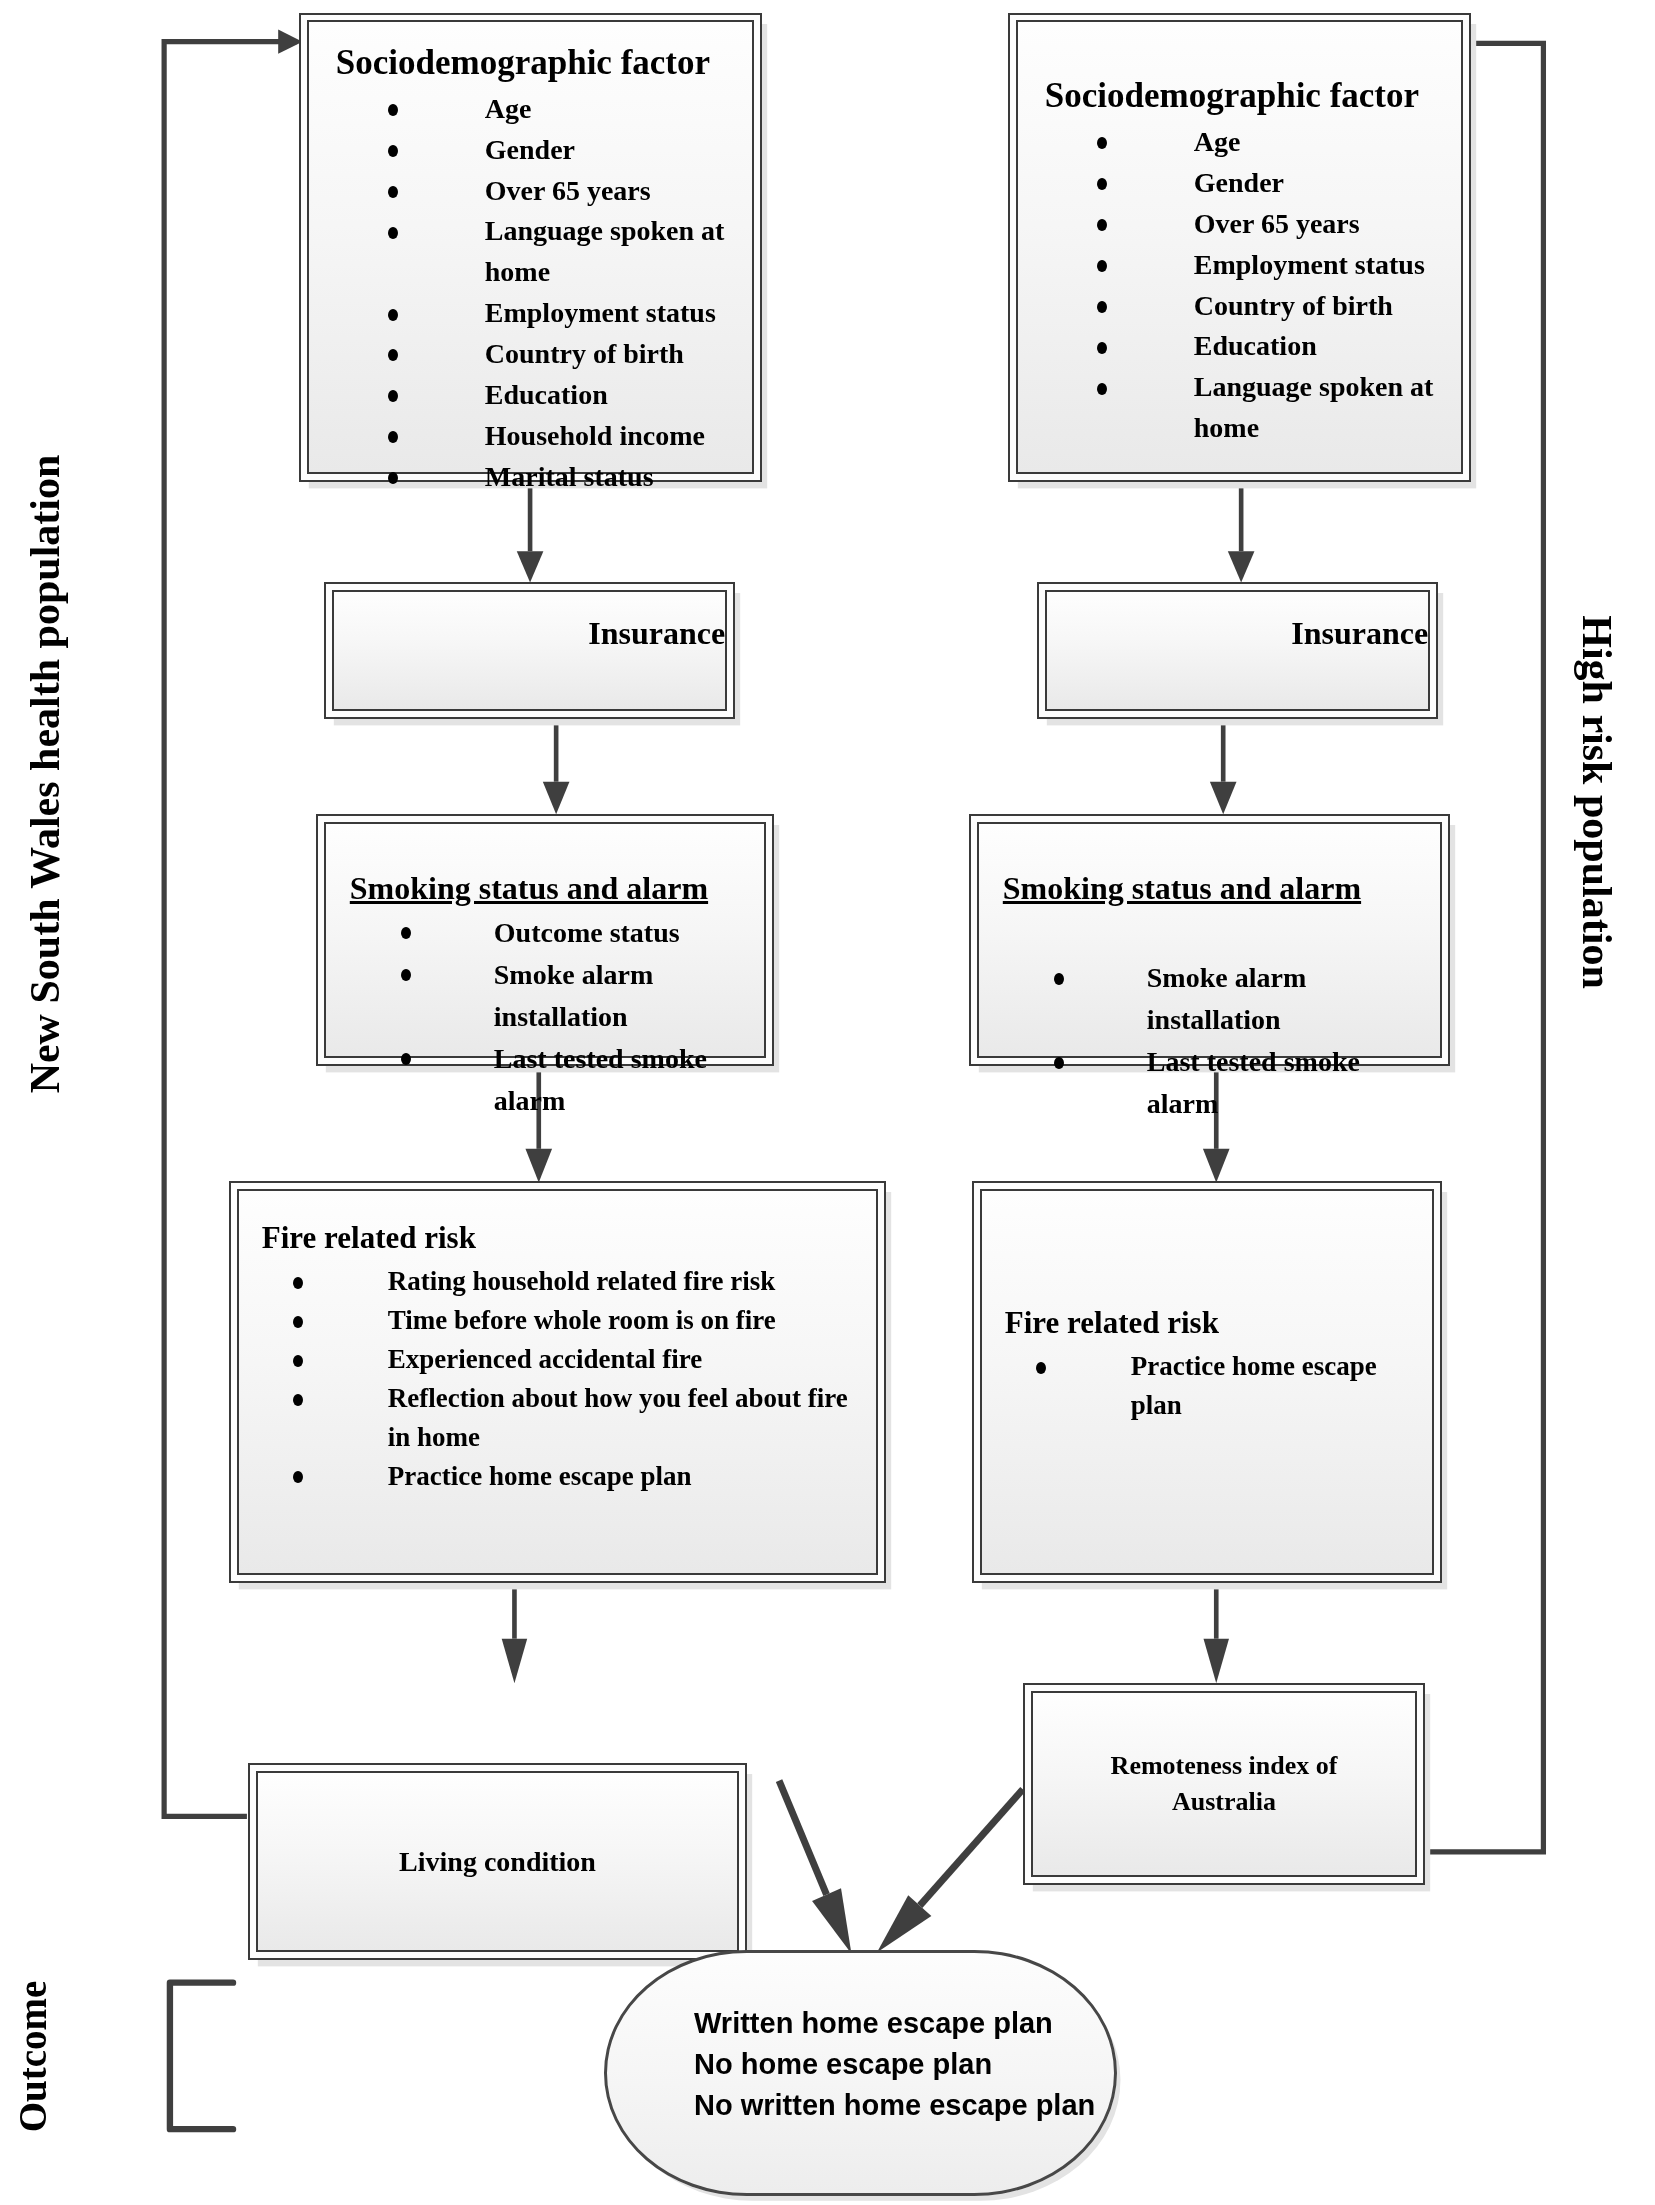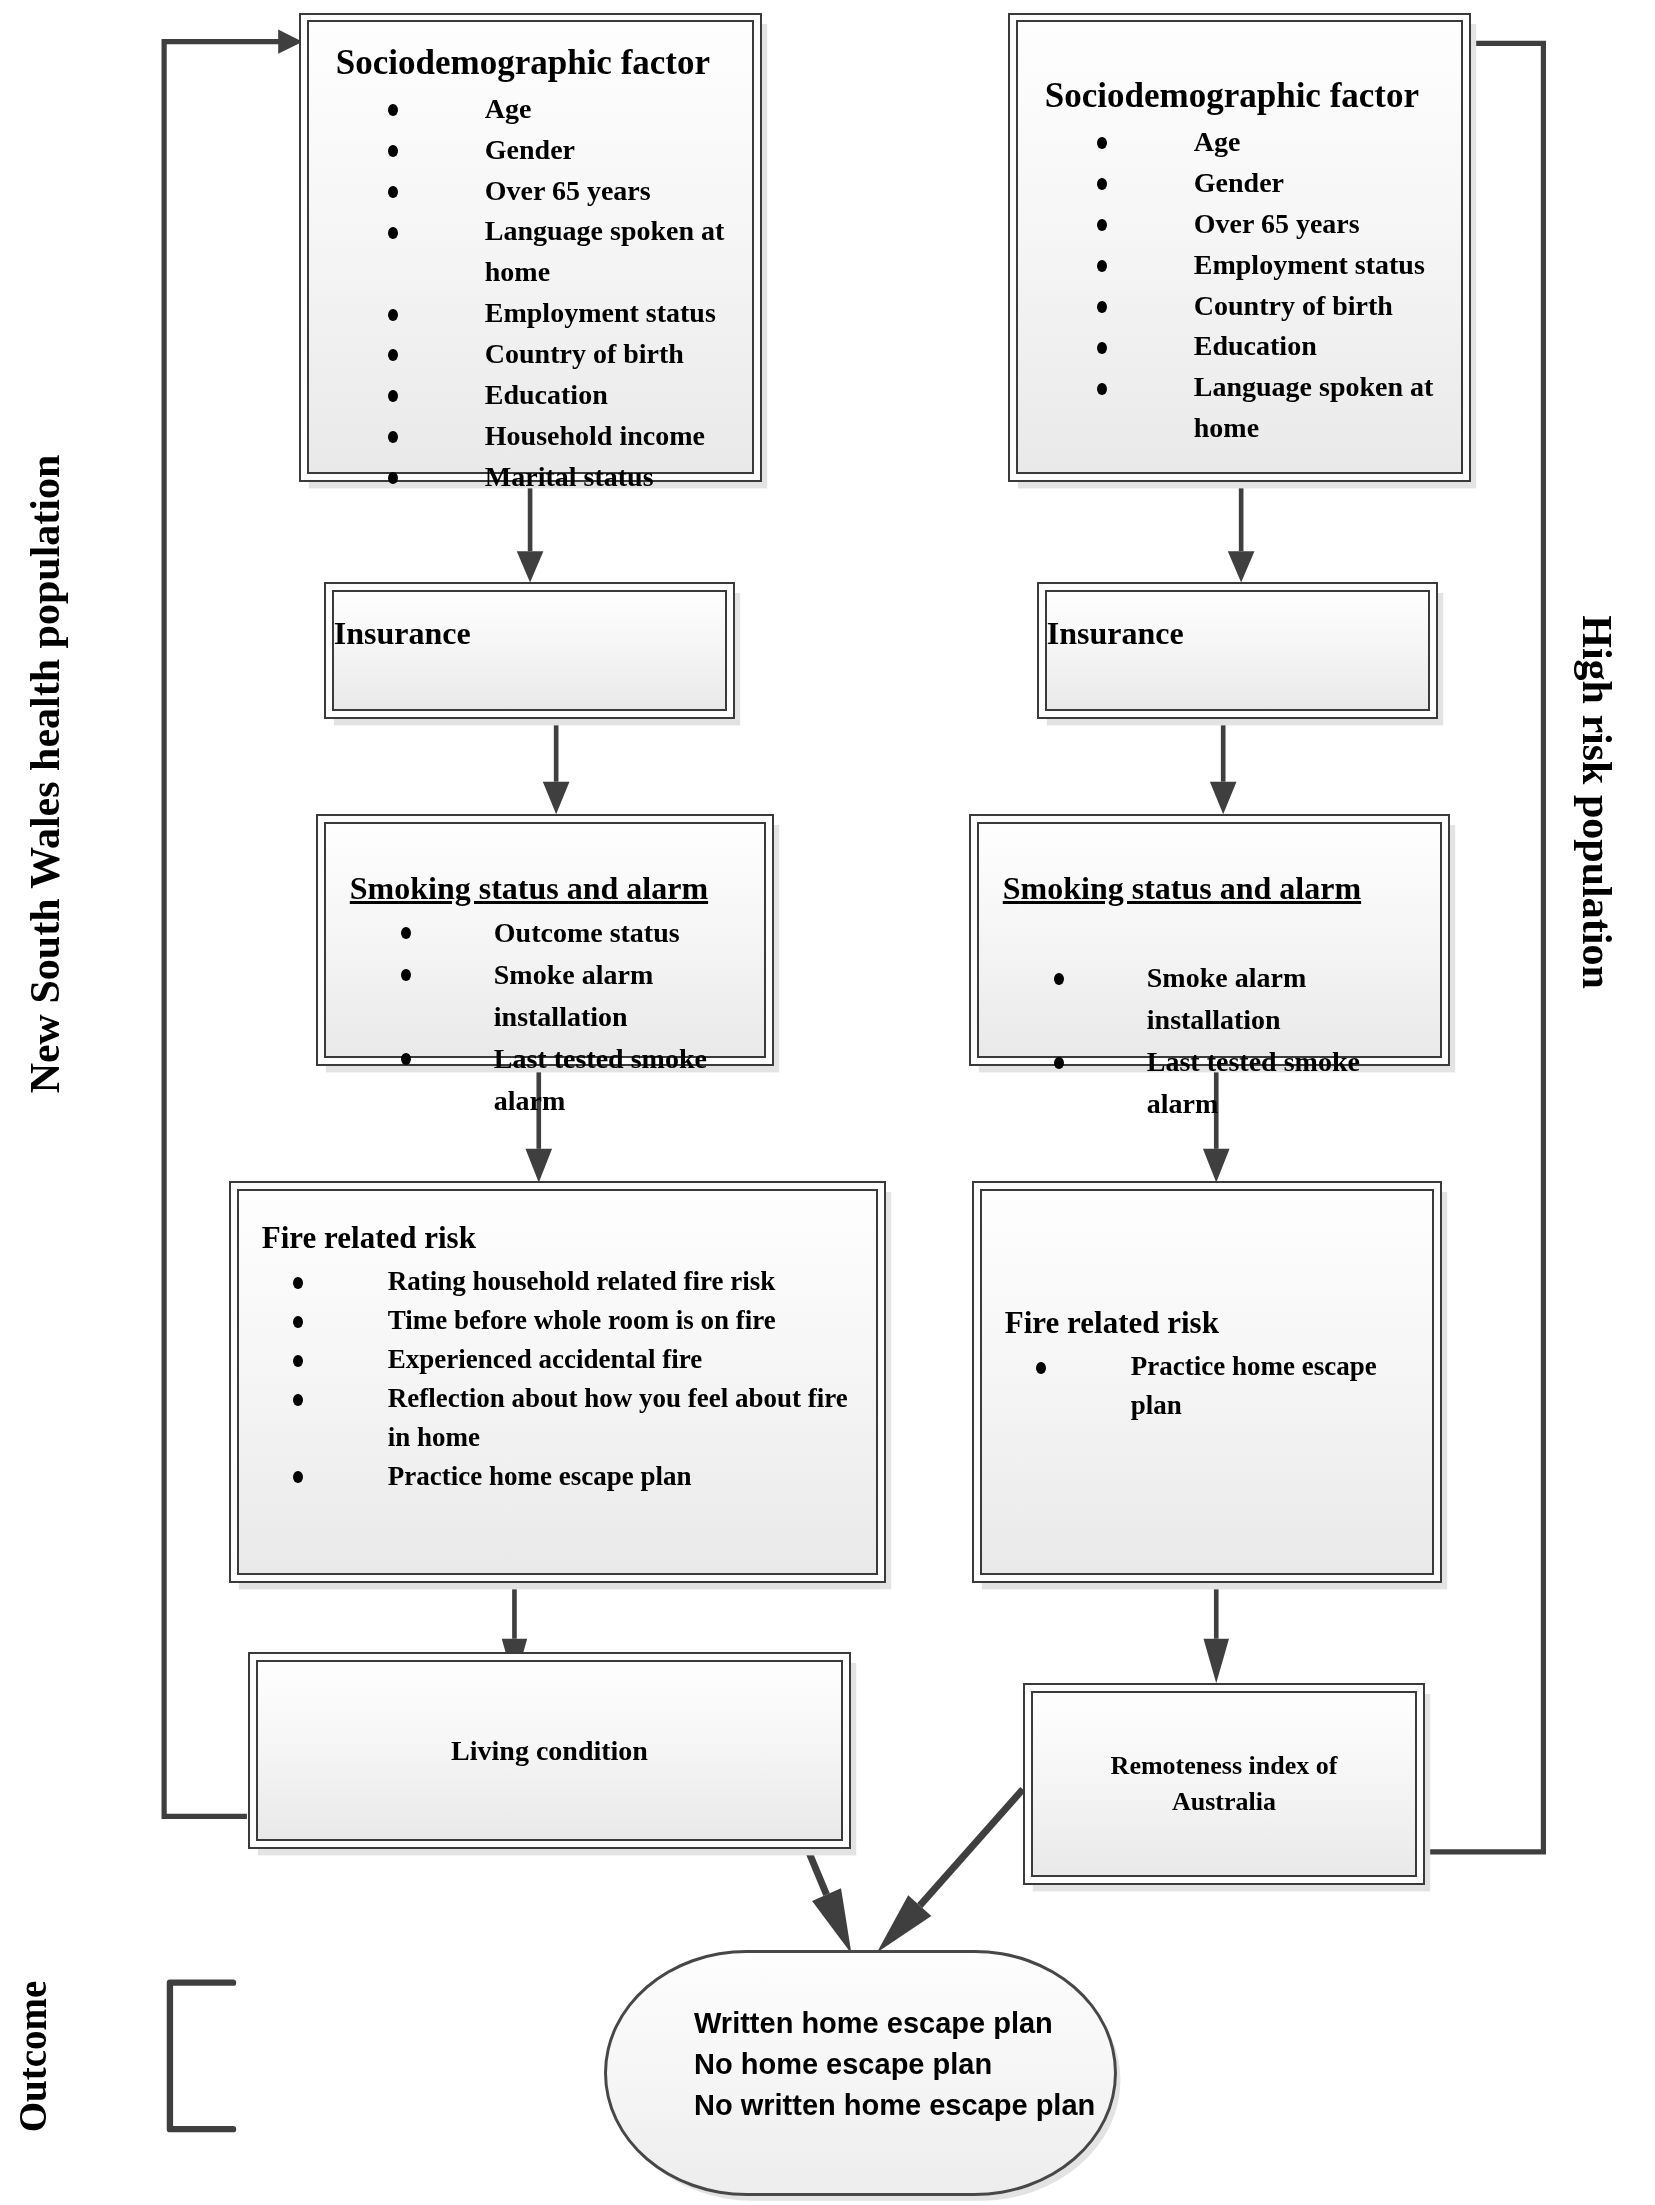--- a/index.html
+++ b/index.html
@@ -21,21 +21,21 @@
        border-radius:50%;top:0.55em;}
 
   
   .socio .inner{padding:19.7px 10.4px 0 27px;}
   .socio-r .inner{padding-top:53px;}
   .socio .title{font-size:35px;line-height:1.2;}
   .socio .blist li{font-size:28px;line-height:1.46;padding-left:149px;}
   .socio .dot{left:52px;}
 
   
-  .ins .inner{text-align:left;padding-top:23px;}
+  .ins .inner{text-align:right;padding-top:23px;}
   .ins .title{font-size:32px;}
 
   
   .smok .inner{padding:45px 8px 0 24px;}
   .smok .title{font-size:32px;line-height:1.2;text-decoration:underline;}
   .smok .blist li{font-size:28px;line-height:1.5;padding-left:144px;}
   .smok .dot{left:51px;}
   .smok-r .blist{margin-top:50px;}
 
   
@@ -180,21 +180,21 @@
       <ul class="blist">
           <li><span class="dot"></span><span>Rating household  related fire risk</span></li>
           <li><span class="dot"></span><span>Time before whole room is on fire</span></li>
           <li><span class="dot"></span><span>Experienced accidental fire</span></li>
           <li><span class="dot"></span><span>Reflection about how you feel about fire in home</span></li>
           <li><span class="dot"></span><span>Practice home escape plan</span></li>
         </ul>
     </div>
   </div>
 
-  <div class="box living center-box" style="left:248px;top:1652px;width:603px;height:197px">
+  <div class="box living center-box" style="left:248px;top:1763px;width:499px;height:197px">
     <div class="inner">
       <div class="title">Living condition</div>
     </div>
   </div>
 
   <div class="box socio socio-r" style="left:1008px;top:12.7px;width:463px;height:469px">
     <div class="inner">
       <div class="title">Sociodemographic factor</div>
       <ul class="blist">
           <li><span class="dot"></span><span>Age</span></li>

